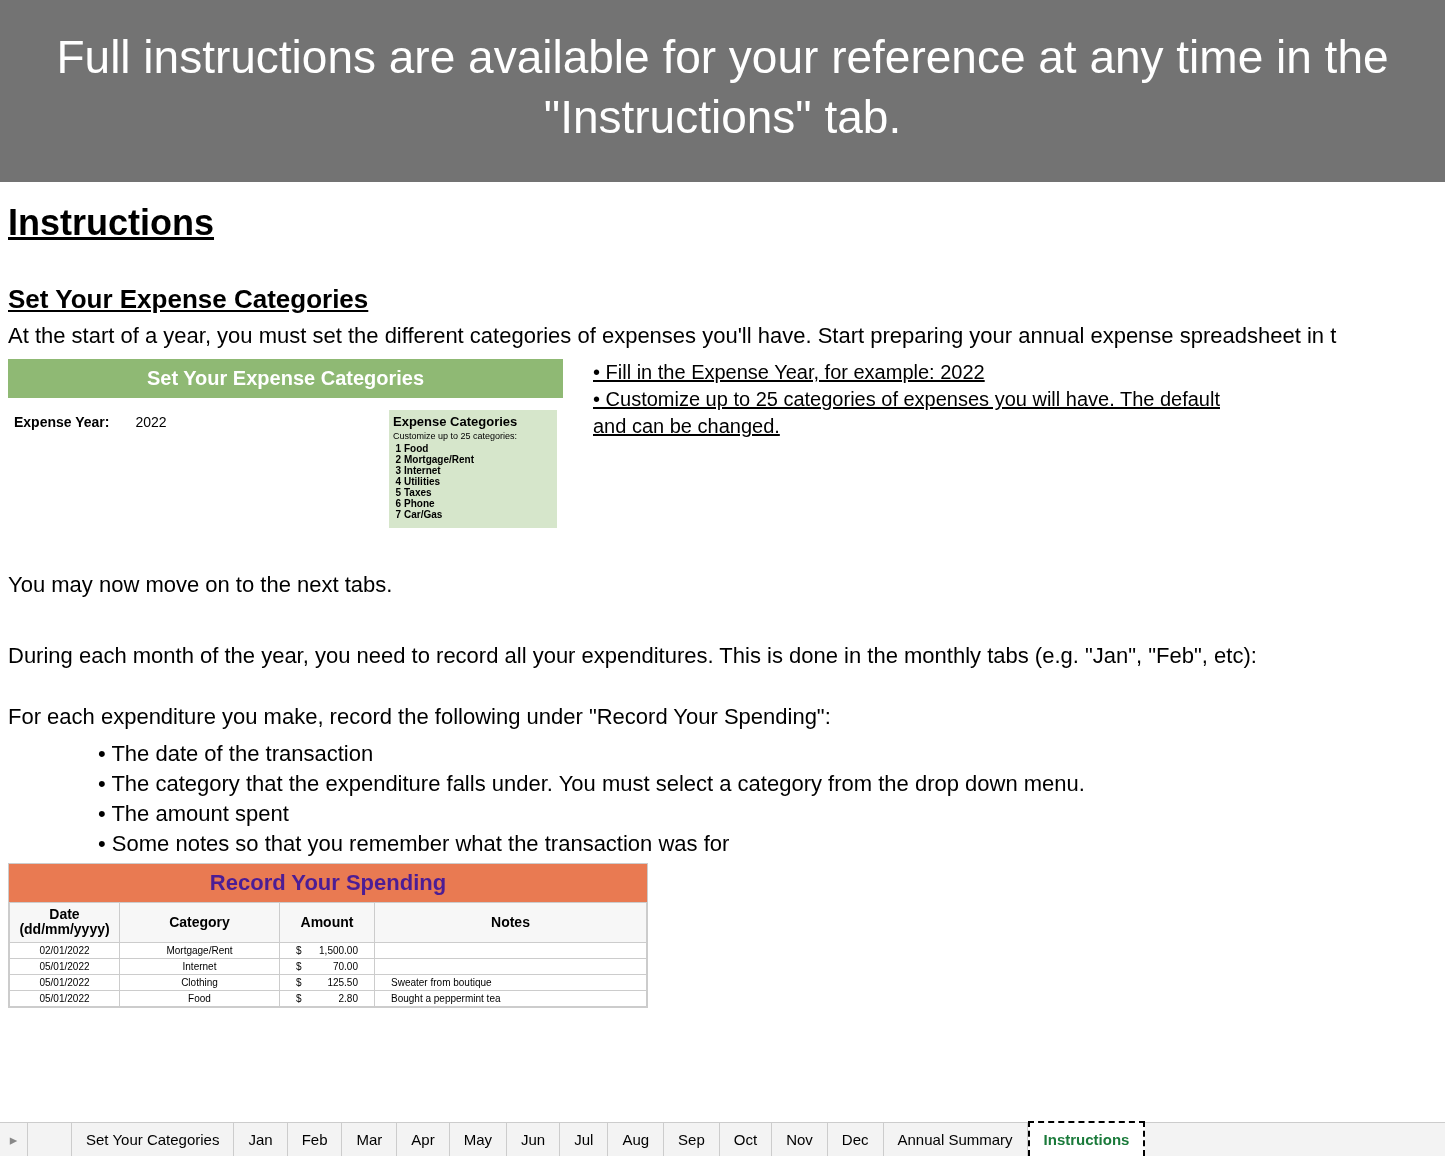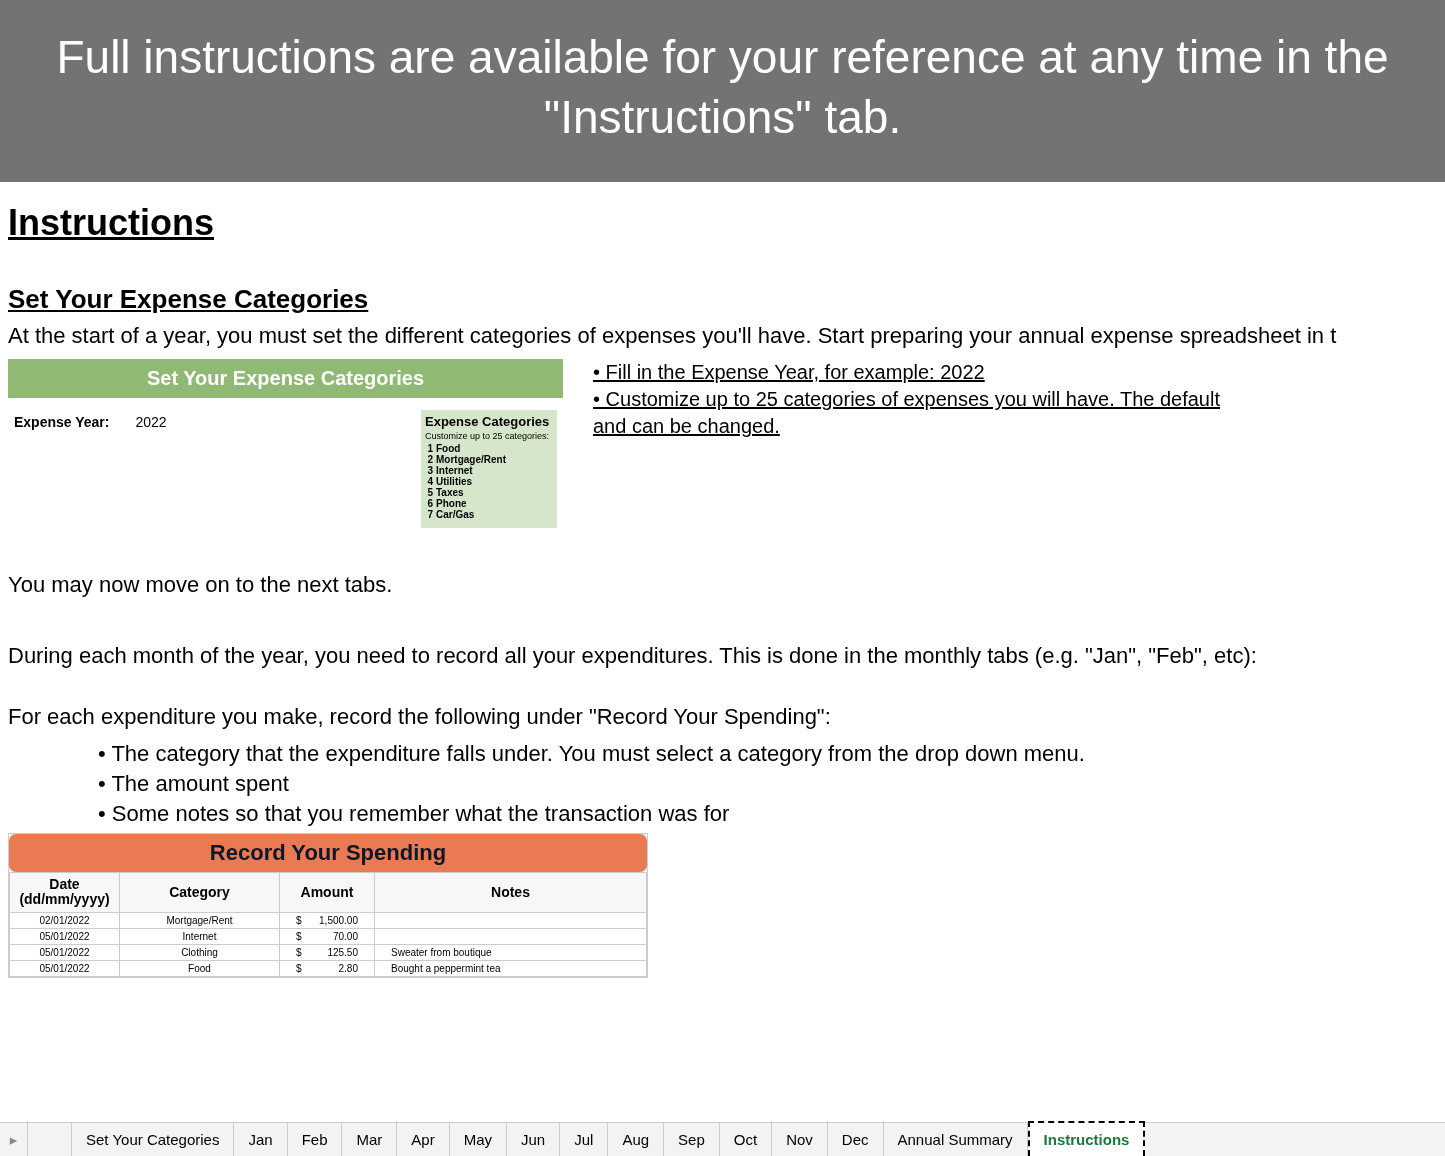--- a/index.html
+++ b/index.html
@@ -13,27 +13,27 @@
   .bullets li { list-style: none; margin-bottom: 4px; }
   .bullets li::before { content: "• "; }
   .right-bullets { font-size: 20px; margin-top: 2px; text-decoration: underline; }
   .right-bullets div { margin-bottom: 4px; }
   .flex-row { display: flex; gap: 30px; margin: 6px 0 20px 0; }
   .cat-box { width: 555px; background: #fff; }
   .cat-header { background: #8fb974; color: #fff; text-align: center; font-weight: bold; font-size: 20px; padding: 8px 0; }
   .cat-body { display: flex; padding: 12px 6px; gap: 50px; }
   .exp-year { font-weight: bold; font-size: 14px; padding-top: 4px; }
   .exp-year-val { font-size: 14px; padding-top: 4px; }
-  .cat-list-box { background: #d6e6cb; font-size: 11px; width: 136px; padding: 2px 4px 8px; }
+  .cat-list-box { background: #d6e6cb; font-size: 11px; width: 168px; padding: 2px 4px 8px; }
   .cat-list-title { font-weight: bold; font-size: 13px; padding: 2px 0; }
   .cat-list-sub { font-size: 9px; padding-bottom: 2px; }
   .cat-list-box .row { display: flex; gap: 3px; font-weight: bold; font-size: 10px; }
   .cat-list-box .row .n { width: 8px; text-align: right; }
   .spending-box { width: 640px; margin-top: 6px; border: 1px solid #ccc; }
-  .spending-header { background: #e97a52; color: #0f172a; text-align: center; font-weight: bold; font-size: 22px; padding: 6px 0; border-radius: 7px; }
+  .spending-header { background: #e97a52; color: #4c1d95; text-align: center; font-weight: bold; font-size: 22px; padding: 6px 0; }
   .spending-table { width: 100%; border-collapse: collapse; font-size: 14px; }
   .spending-table th { border: 1px solid #ccc; background: #f7f7f7; font-weight: bold; padding: 4px 6px; text-align: center; font-size: 14px; }
   .spending-table td { border: 1px solid #ccc; padding: 2px 16px; font-size: 10px; }
   .spending-table td.center { text-align: center; }
   .spending-table td.amt { text-align: right; }
   .spending-table td.notes { text-align: left; }
   .dollar-cell { display: flex; justify-content: space-between; }
   .tab-bar { position: absolute; bottom: 0; left: 0; right: 0; height: 34px; background: #f3f3f3; display: flex; align-items: stretch; border-top: 1px solid #ccc; font-size: 15px; }
   .tab-nav { width: 28px; display: flex; align-items: center; justify-content: center; color: #888; border-right: 1px solid #ccc; }
   .tab-spacer { width: 44px; border-right: 1px solid #ccc; }
@@ -101,20 +101,21 @@
       <div>• Customize up to 25 categories of expenses you will have. The default</div>
       <div>and can be changed.</div>
     </div>
   </div>
 
   <div class="para" style="margin-top:30px; margin-bottom:40px;">You may now move on to the next tabs.</div>
 
   <div class="para">During each month of the year, you need to record all your expenditures. This is done in the monthly tabs (e.g. "Jan", "Feb", etc):</div>
   <div class="para" style="margin-top:30px;">For each expenditure you make, record the following under "Record Your Spending":</div>
   <ul class="bullets">
+    <li>The date of the transaction</li>
     <li>The category that the expenditure falls under. You must select a category from the drop down menu.</li>
     <li>The amount spent</li>
     <li>Some notes so that you remember what the transaction was for</li>
   </ul>
 
   <div class="spending-box">
     <div class="spending-header">Record Your Spending</div>
     <table class="spending-table">
       <thead>
         <tr>

